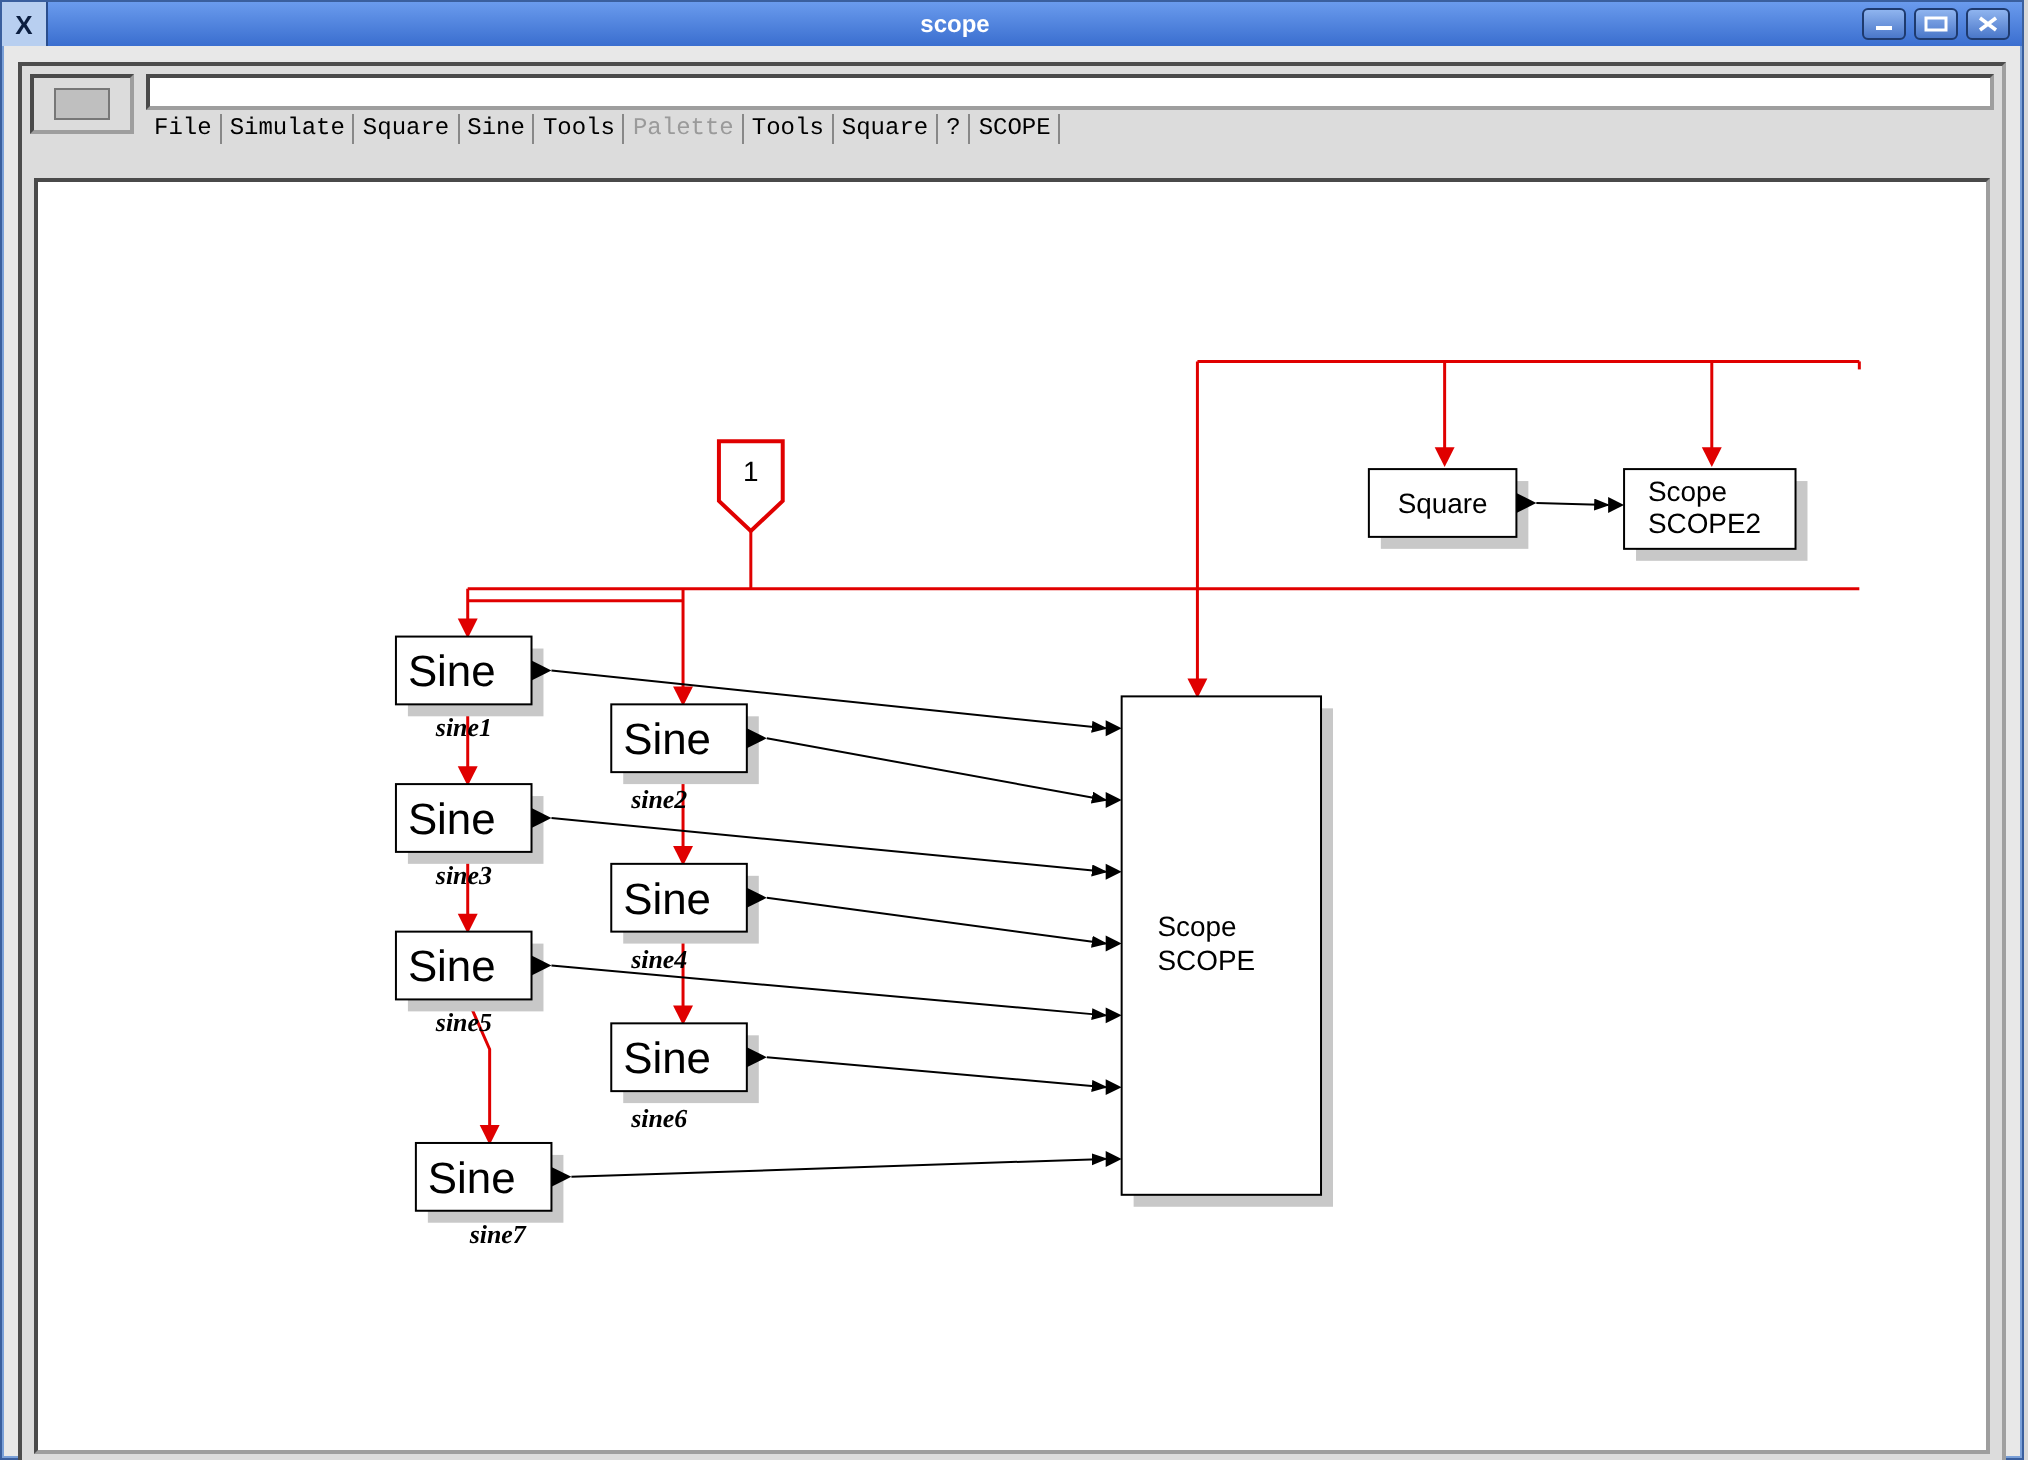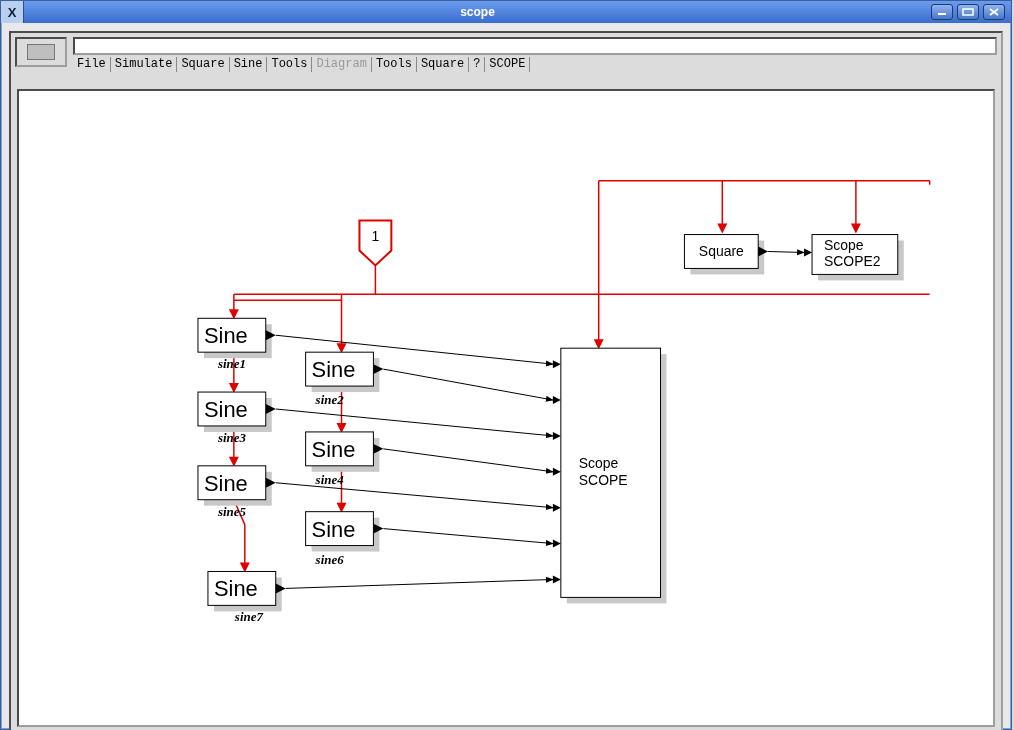--- a/index.html
+++ b/index.html
@@ -185,21 +185,21 @@
         <div class="inner"></div>
       </div>
       <div class="right-stack">
         <div class="pathbar"></div>
         <div class="menubar">
           <span class="menuitem">File</span>
           <span class="menuitem">Simulate</span>
           <span class="menuitem">Square</span>
           <span class="menuitem">Sine</span>
           <span class="menuitem">Tools</span>
-          <span class="menuitem disabled">Diagram</span>
+          <span class="menuitem disabled">Palette</span>
           <span class="menuitem">Tools</span>
           <span class="menuitem">Square</span>
           <span class="menuitem">?</span>
           <span class="menuitem">SCOPE</span>
         </div>
       </div>
     </div>
 
     <div class="canvas-wrap">
       <svg class="diagram" viewBox="0 0 974 636">

